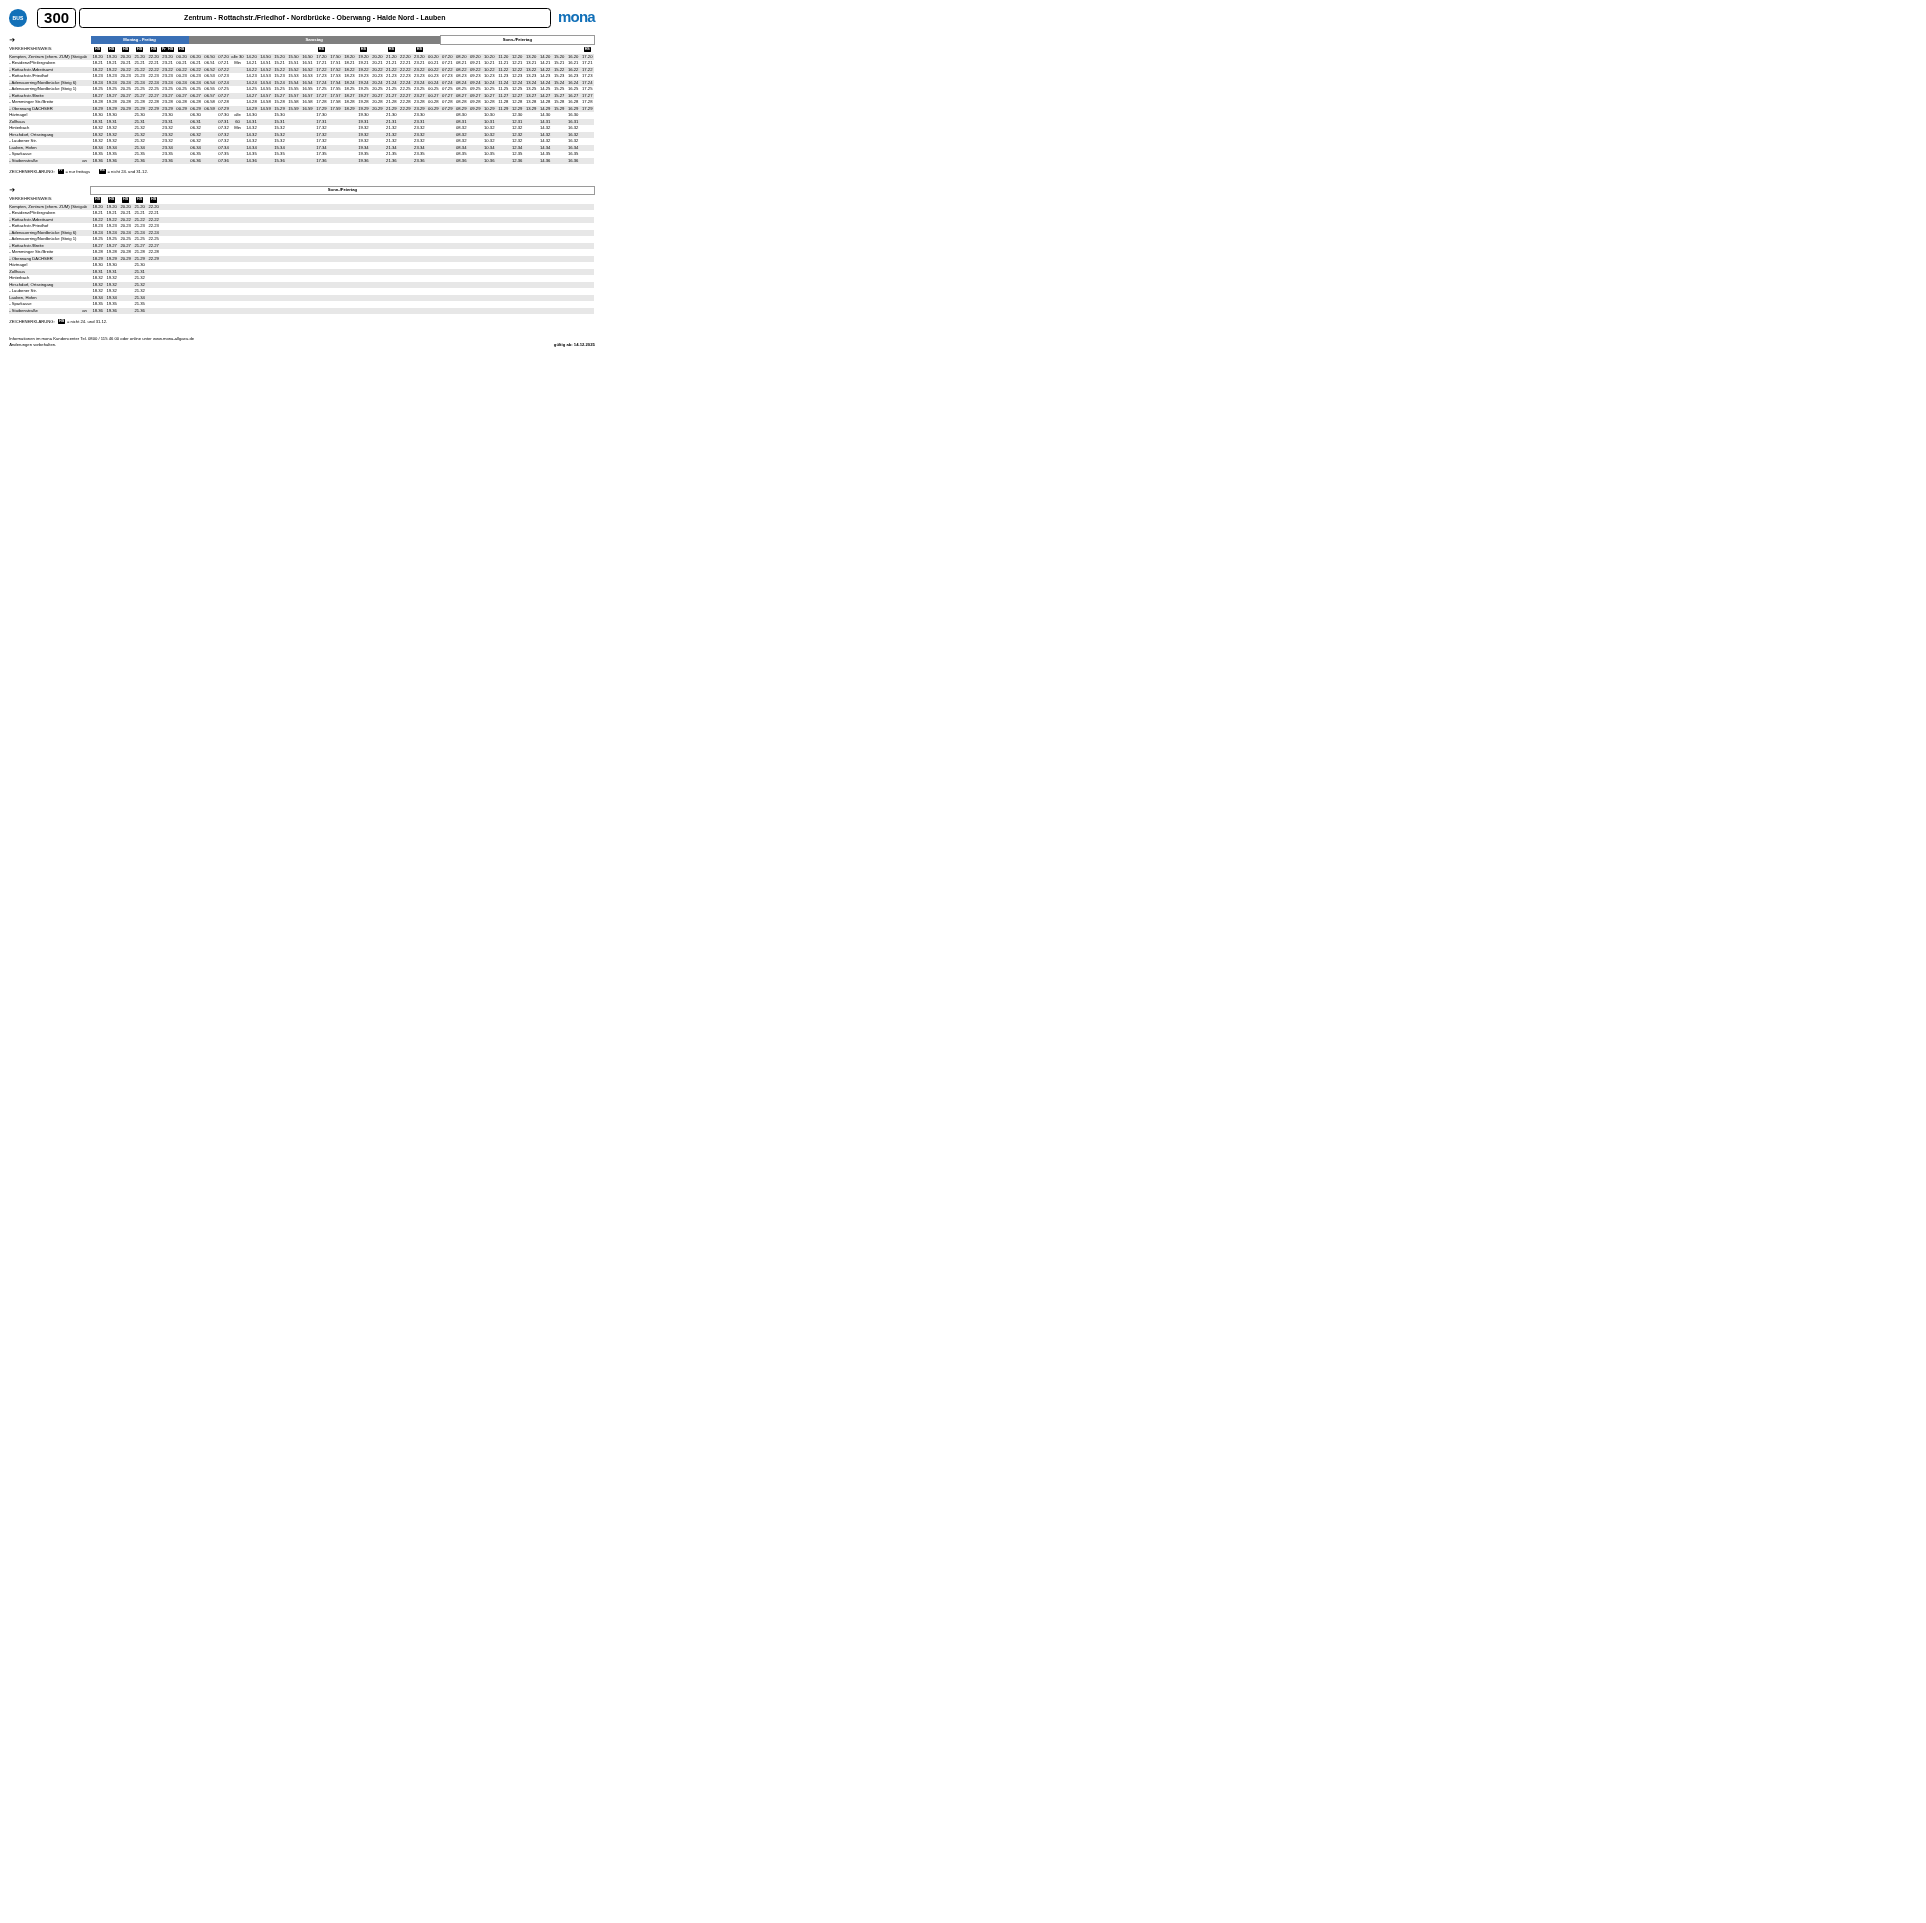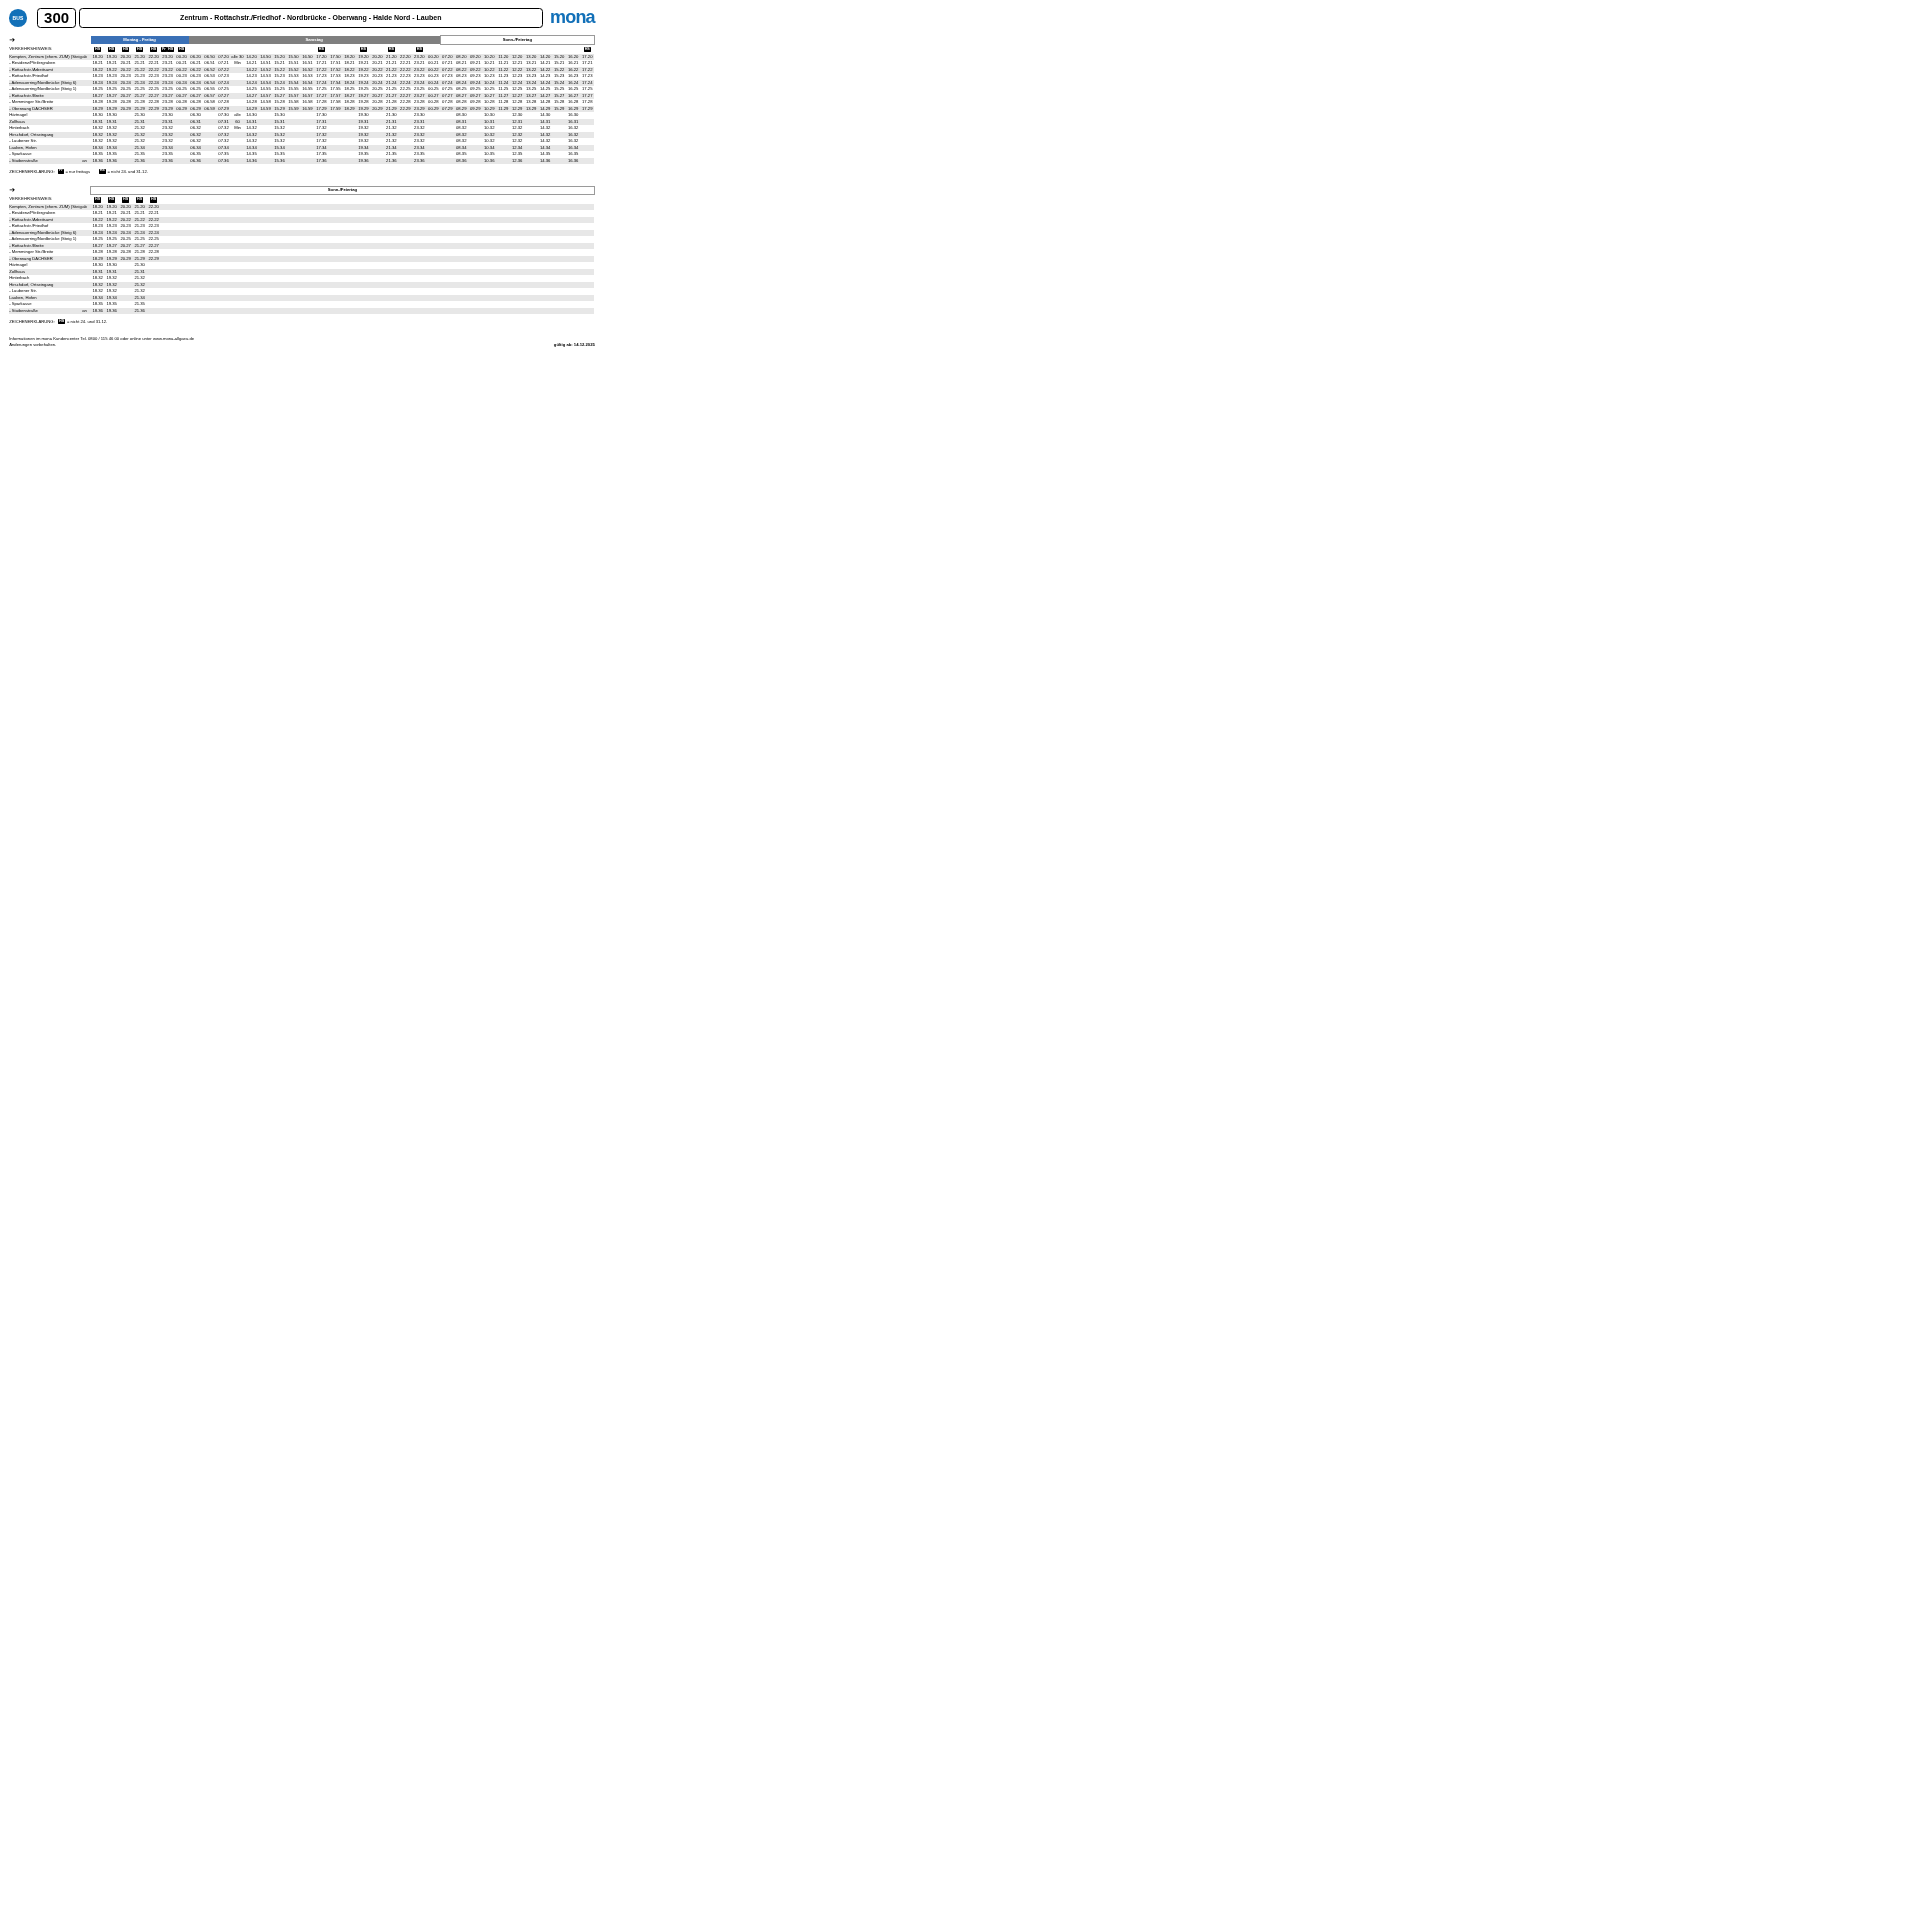--- a/index.html
+++ b/index.html
@@ -14,21 +14,21 @@
   .page{width:604px;padding:6.2px 9.2px 15.4px;background:#fff;}
 
   
   .topbar{display:flex;align-items:center;height:23px;margin-bottom:6.2px;}
   .bus-badge{flex:0 0 auto;width:17.7px;height:17.7px;border-radius:50%;background:var(--brand-blue);
     color:#fff;display:flex;align-items:center;justify-content:center;font-weight:bold;font-size:5px;letter-spacing:0.2px;}
   .line-box{flex:0 0 auto;margin-left:10px;border:1.2px solid #000;border-radius:3.5px;height:20px;
     display:flex;align-items:center;padding:0 6.2px;font-size:15px;font-weight:bold;}
   .title-box{flex:1 1 auto;margin-left:2.3px;border:1.2px solid #000;border-radius:3.5px;height:20px;
     display:flex;align-items:center;justify-content:center;font-size:7px;font-weight:bold;}
-  .brand{flex:0 0 auto;margin-left:7px;color:var(--brand-blue);font-size:18px;font-weight:bold;
+  .brand{flex:0 0 auto;margin-left:7px;color:var(--brand-blue);font-size:15px;font-weight:bold;
     letter-spacing:-0.8px;line-height:1;padding-bottom:2.3px;}
 
   
   table.tt{border-collapse:collapse;table-layout:fixed;width:100%;}
   .tt td{padding:0;font-size:4.2px;line-height:6.5px;white-space:nowrap;overflow:hidden;}
   col.c-stop{width:73px;}
   col.c-mark{width:8.5px;}
   .band-row td{height:7.7px;}
   .band{ text-align:center;font-weight:bold;font-size:4.4px;color:#fff;}
   .band-weekday{background:var(--weekday);}

